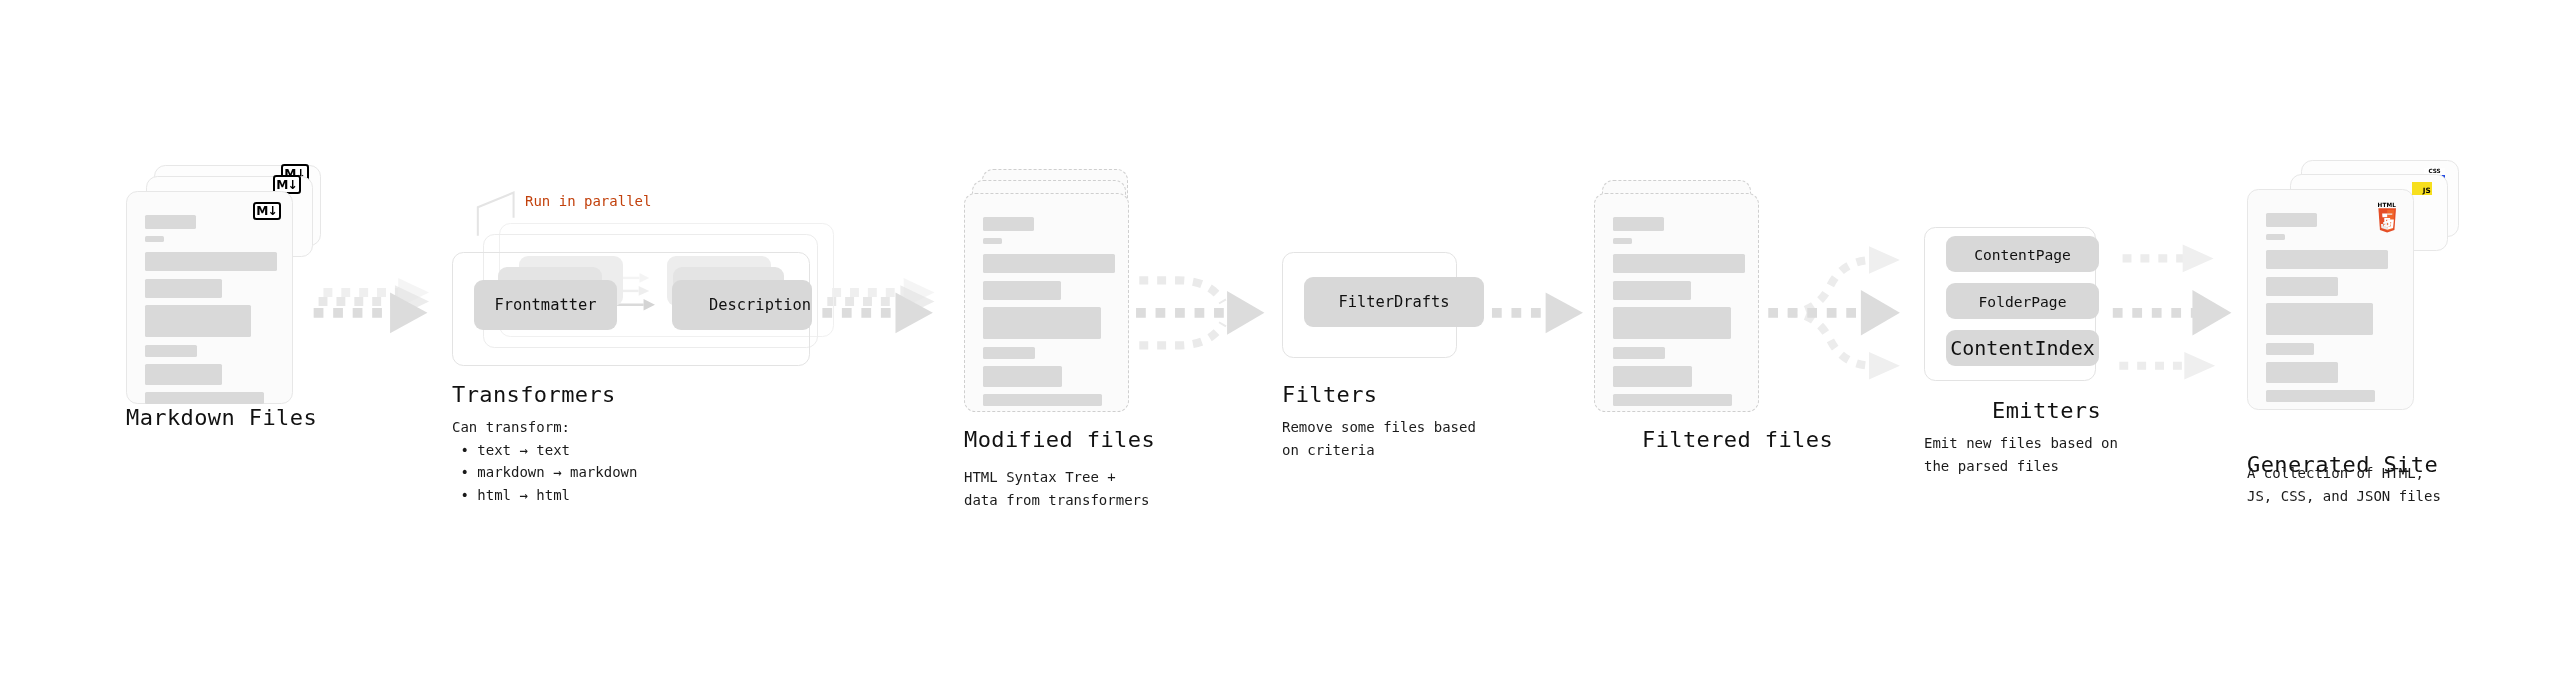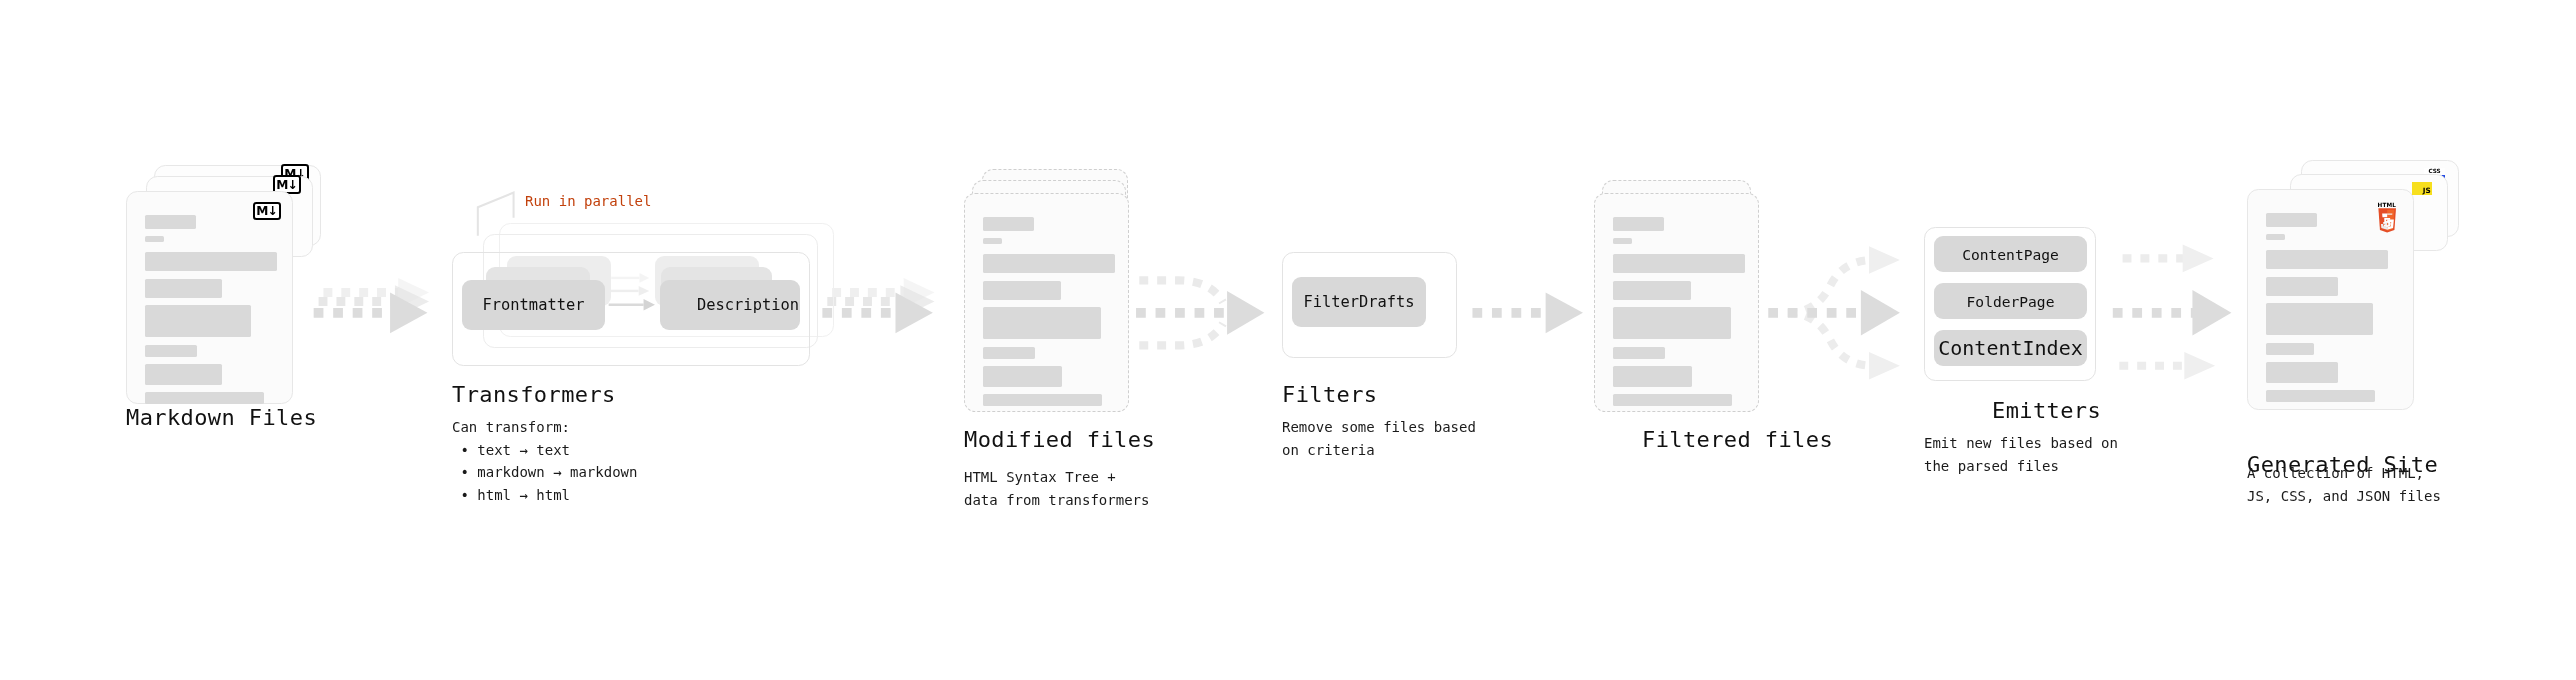--- a/index.html
+++ b/index.html
@@ -66,20 +66,21 @@
     border-radius: 11.4px;
     background: rgba(255,255,255,0.0);
   }
   .chip {
     position: absolute;
     background: #d8d8d8;
     border-radius: 9px;
     display: flex; align-items: center; justify-content: center;
     font-size: 15.4px; color: #111;
     white-space: nowrap;
+    margin-left: 12px;
   }
   .chip.ghost { background: #e4e4e4; }
   .chip.ghost2 { background: #ededed; }
 
   
   .title {
     position: absolute;
     font-size: 22px; color: #111; white-space: nowrap; letter-spacing: 0.4px;
   }
   .subtitle {
@@ -242,21 +243,21 @@
         <div class="bar" style="width:119px;height:11.4px;"></div>
       </div>
     </div>
     <div class="title" style="left:964px; top:427px;">Modified files</div>
     <div class="subtitle" style="left:964px; top:466px;">HTML Syntax Tree +
 data from transformers</div>
   </div>
 
   <div>
     <div class="procbox" style="left:1282px; top:252px; width:175px; height:106px;"></div>
-    <div class="chip" style="left:1292px; top:277px; width:134px; height:50px;">FilterDrafts</div>
+    <div class="chip" style="left:1292px; top:277px; width:180px; height:50px;">FilterDrafts</div>
     <div class="title" style="left:1282px; top:382px;">Filters</div>
     <div class="subtitle" style="left:1282px; top:416px;">Remove some files based
 on criteria</div>
   </div>
 
   <div>
     <div class="card dashed" style="left:1602px; top:180px; width:149px; height:73px;"></div>
     <div class="card dashed" style="left:1594px; top:193px; width:165px; height:219px;">
       <div class="bars">
         <div class="bar" style="width:51px;height:14px;"></div>

